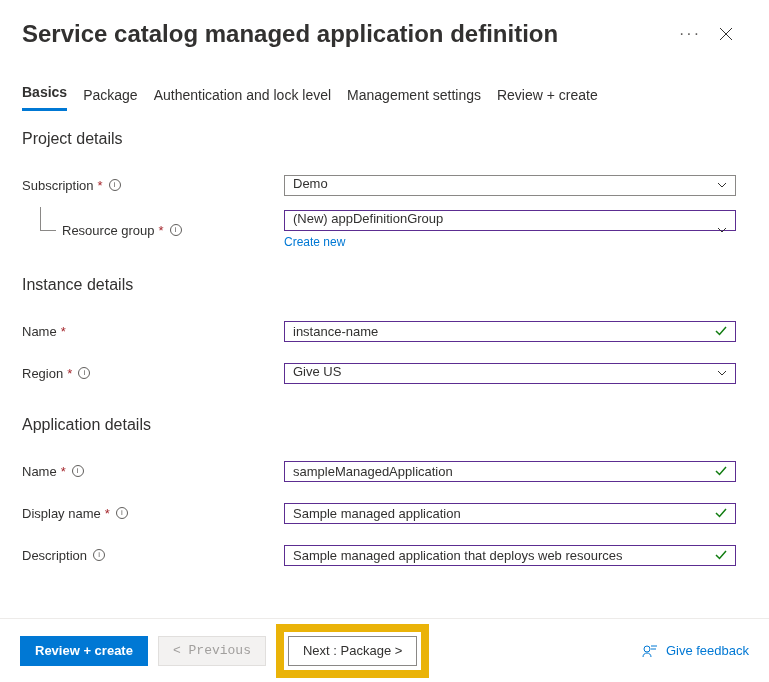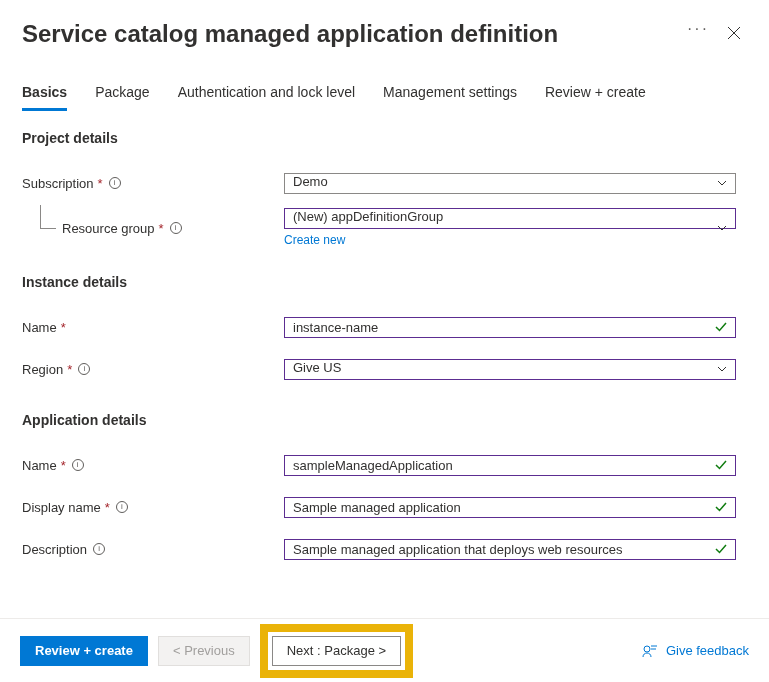--- a/index.html
+++ b/index.html
@@ -1,47 +1,47 @@
 <!DOCTYPE html>
 <html><head>
 <meta charset="utf-8">
 <style>
   * { box-sizing: border-box; margin: 0; padding: 0; font-family: "Segoe UI", -apple-system, sans-serif; }
   body { background: #fff; color: #323130; width: 769px; height: 682px; position: relative; overflow: hidden; }
-  .header { display: flex; padding: 20px 22px 0 22px; }
+  .header { display: flex; align-items: center; padding: 20px 30px 0 22px; }
   .title { font-size: 24px; font-weight: 600; flex: 1; }
   .more { padding: 0 12px; color: #605e5c; font-size: 16px; letter-spacing: 2px; cursor: pointer; }
   .close { cursor: pointer; padding: 6px; color: #323130; }
   .close svg { width: 14px; height: 14px; display: block; }
-  .tabs { display: flex; gap: 28px; padding: 36px 22px 0 22px; border-bottom: 1px solid transparent; }
+  .tabs { display: flex; gap: 16px; padding: 36px 22px 0 22px; border-bottom: 1px solid transparent; align-items: flex-end; }
   .tab { font-size: 14px; color: #323130; padding-bottom: 8px; cursor: pointer; }
   .tab.active { font-weight: 600; border-bottom: 3px solid #0078d4; }
   .section { padding: 18px 22px 0 22px; }
-  .section-heading { font-size: 14px; font-weight: 700; margin-bottom: 6px; }
+  .section-heading { font-size: 16px; font-weight: 400; margin-bottom: 6px; }
   .section-desc { font-size: 13px; line-height: 18px; color: #323130; max-width: 700px; }
   .fields { padding: 14px 22px 0 22px; }
   .row { display: flex; align-items: center; min-height: 34px; margin-bottom: 8px; }
   .label-col { width: 262px; display: flex; align-items: center; font-size: 13px; }
   .label-col.indent { padding-left: 40px; position: relative; }
   .connector { position: absolute; left: 18px; top: -16px; width: 16px; height: 24px; border-left: 1px solid #8a8886; border-bottom: 1px solid #8a8886; }
   .req { color: #a4262c; margin-left: 4px; }
   .info { margin-left: 6px; width: 12px; height: 12px; border: 1px solid #605e5c; border-radius: 50%; display:inline-flex; align-items:center; justify-content:center; font-size:8px; color:#605e5c; cursor: default; line-height:1; }
   .ctrl-col { flex: 1; max-width: 452px; position: relative; }
   .select, .input { width: 100%; height: 21px; border: 1px solid #8a8886; padding: 0 28px 0 8px; font-size: 13px; background: #fff; color: #323130; }
   .valid { border-color: #5c2d91; }
   .select { cursor: pointer; }
   .chev { position: absolute; right: 8px; top: 50%; transform: translateY(-50%); pointer-events:none; }
   .chev svg { width: 12px; height: 12px; display:block; }
   .check { position: absolute; right: 8px; top: 50%; transform: translateY(-50%); color: #107c10; pointer-events:none;}
   .check svg { width: 14px; height: 14px; display:block; }
   .link { font-size: 12px; color: #0078d4; cursor: pointer; margin-top: 4px; display: inline-block; }
   .footer { position: absolute; bottom: 0; left: 0; right: 0; height: 64px; border-top: 1px solid #edebe9; display:flex; align-items:center; padding: 0 20px; gap: 10px; }
   .btn { height: 30px; font-size: 13px; padding: 0 14px; border: 1px solid transparent; cursor: pointer; }
   .btn-primary { background:#0078d4; color:#fff; font-weight:600; }
-  .btn-dis { background:#f3f2f1; color:#a19f9d; border-color:#e1dfdd; cursor: default; }
+  .btn-dis { background:#f3f2f1; color:#a19f9d; border-color:#e1dfdd; cursor: default; font-family: Liberation Mono, monospace; }
   .btn-sec { background:#fff; color:#323130; border:1px solid #8a8886; }
   .highlight-box { border: 8px solid #eab308; padding: 4px; display:inline-block; }
   .feedback { margin-left:auto; color:#0078d4; font-size:13px; display:flex; align-items:center; gap:8px; cursor:pointer; }
   .feedback svg { width:16px; height:16px; }
 </style>
 </head>
 <body>
 
 <div class="header">
   <div class="title">Service catalog managed application definition</div>

